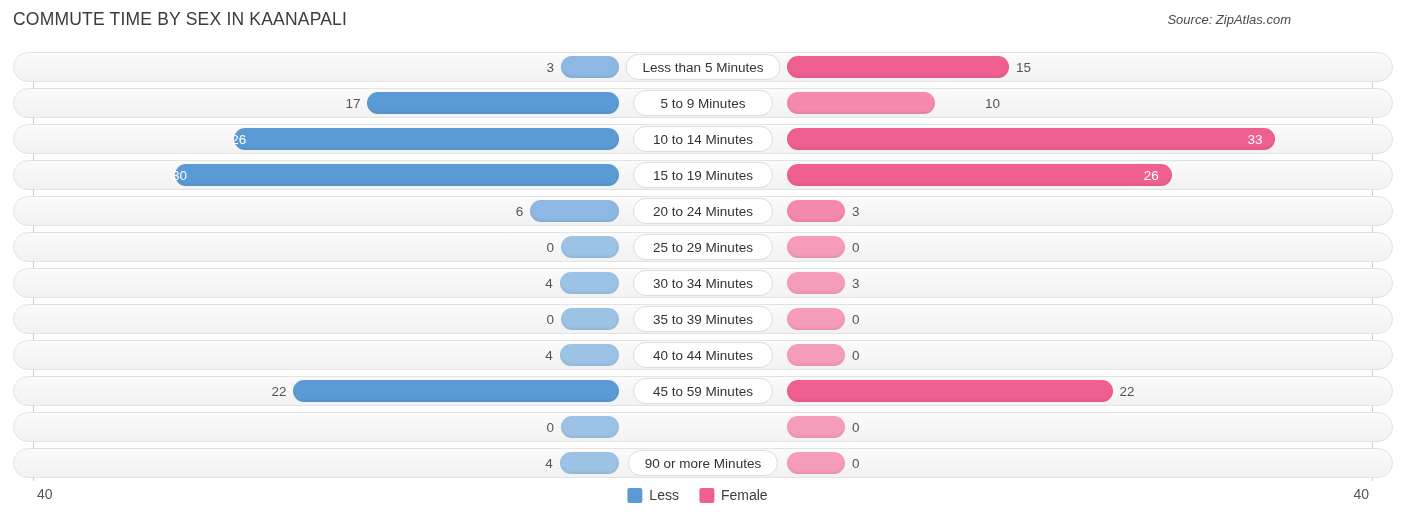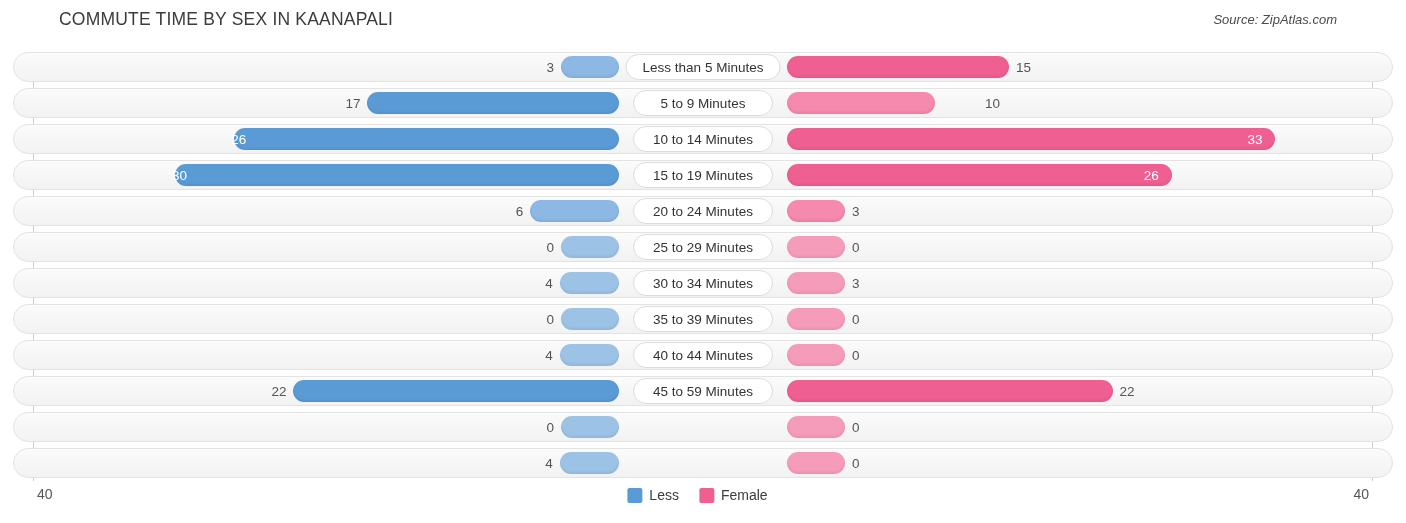--- a/index.html
+++ b/index.html
@@ -19,21 +19,20 @@
     width: 1406px;
     height: 523px;
     box-sizing: border-box;
   }
   
   .header {
     position: absolute;
     left: 0; top: 0;
     width: 1304px;
     height: 44px;
-    margin-left: 46px;
   }
   .chart-title {
     position: absolute;
     left: 13px;
     top: 9px;
     font-size: 17.5px;
     letter-spacing: .2px;
     color: #3c3c3c;
     white-space: nowrap;
   }
@@ -298,20 +297,21 @@
             <div class="val male-out" style="right: calc(50% + 149px);">0</div>
             <div class="val female-out" style="left: calc(50% + 149px);">0</div>
           </div>
         </div>
         <div class="row">
           <div class="row-inner">
             <div class="bar male pale" style="width: 59.2px;"></div>
             <div class="bar female pale" style="width: 58px;"></div>
             <div class="val male-out" style="right: calc(50% + 150.2px);">4</div>
             <div class="val female-out" style="left: calc(50% + 149px);">0</div>
+            <div class="cat-pill">90 or more Minutes</div>
           </div>
         </div>
       </div>
   </div>
 
   <div class="footer">
     <div class="axis-label left">40</div>
     <div class="axis-label right">40</div>
     <div class="legend" id="legend">
         <div class="legend-item">

